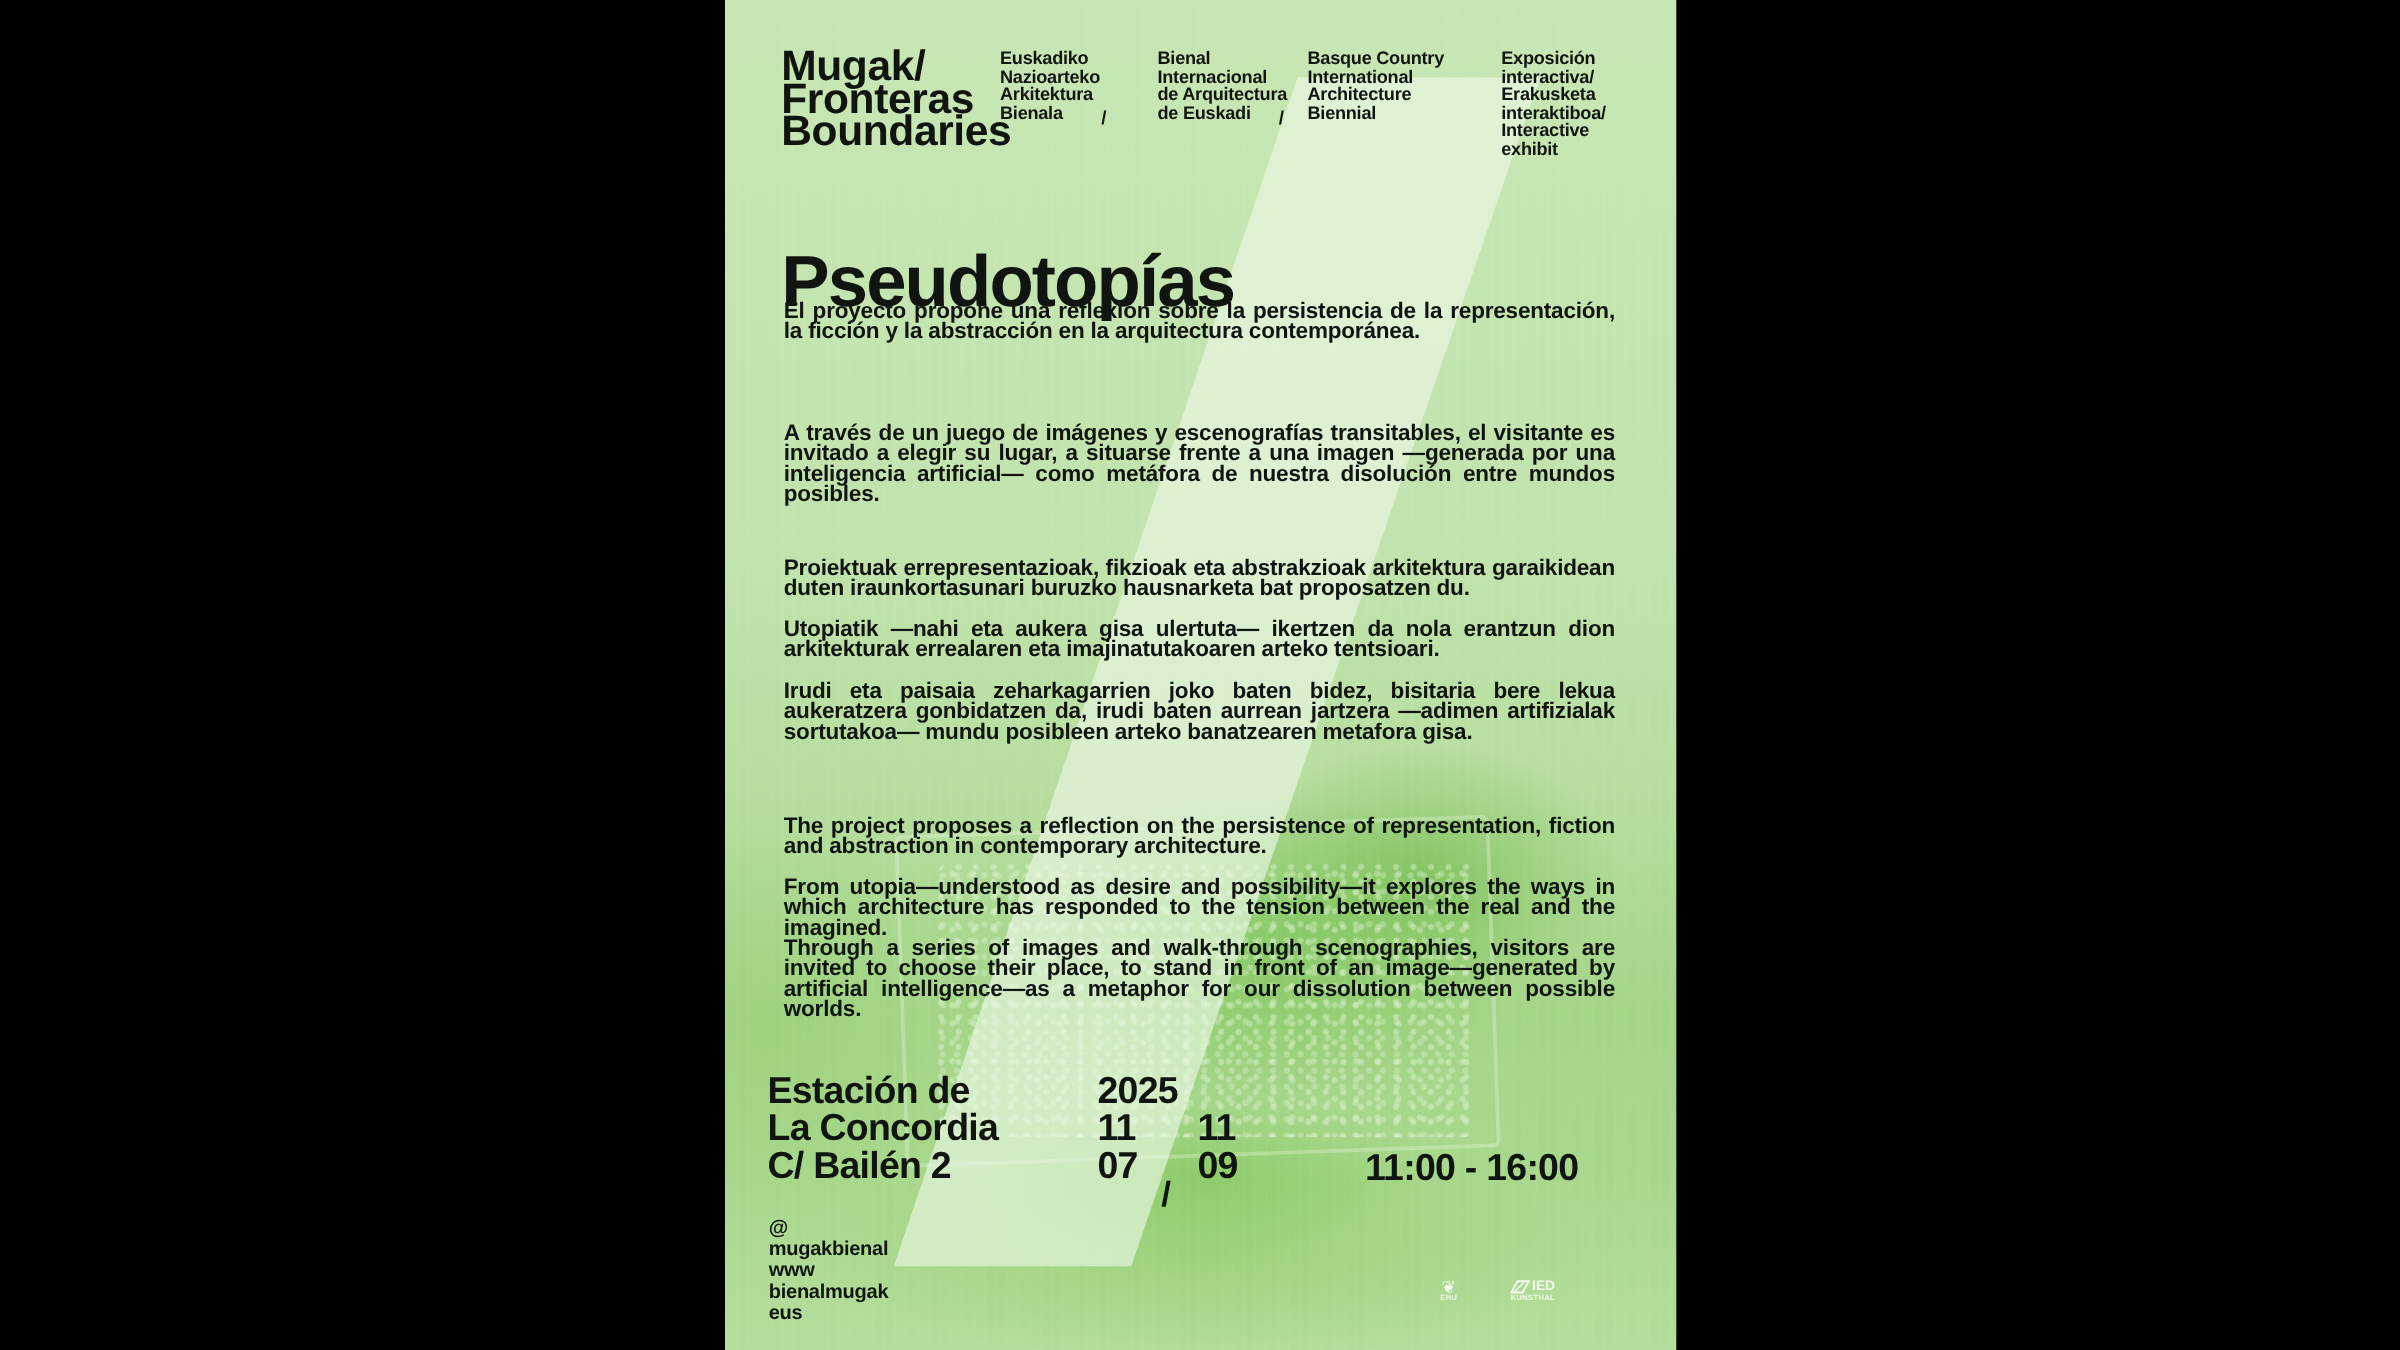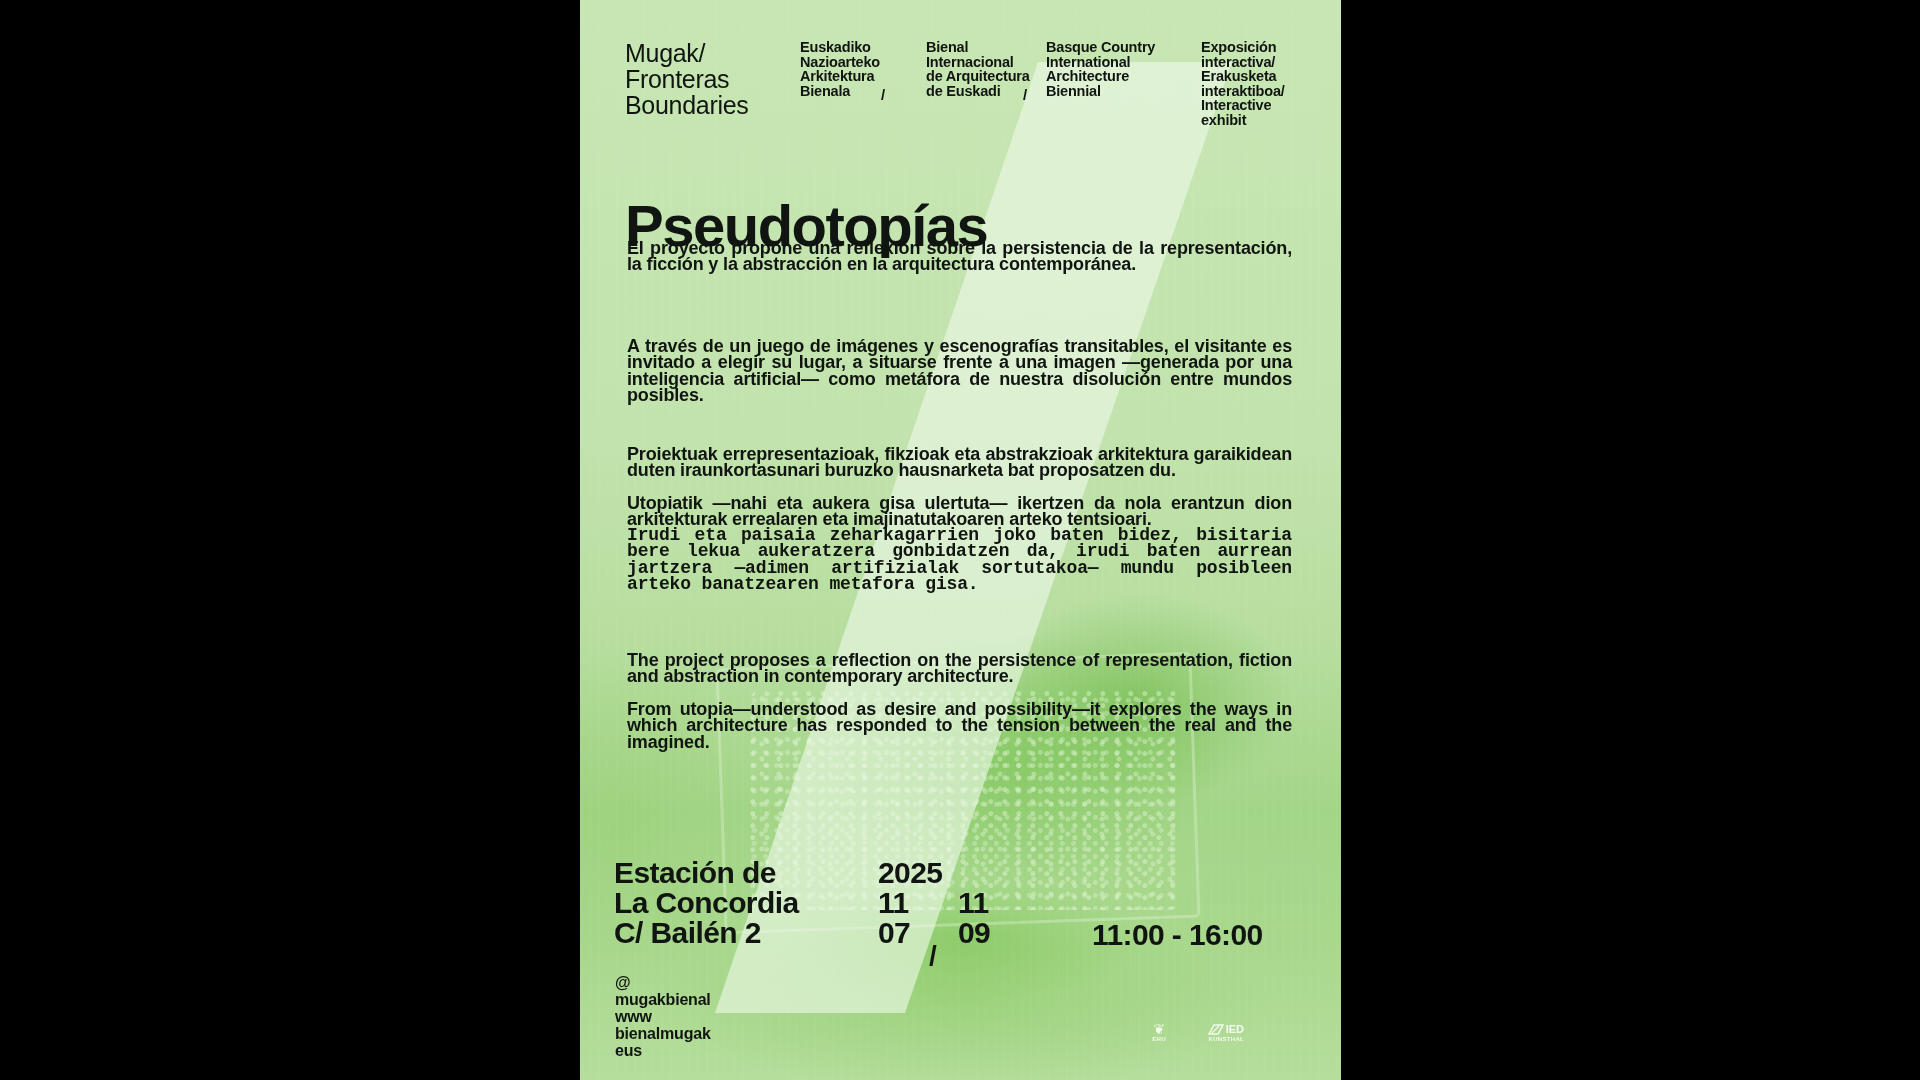--- a/index.html
+++ b/index.html
@@ -67,23 +67,23 @@
   .slash-shape {
     position: absolute;
     left: 0; top: 0;
     width: 761px; height: 1080px;
   }
   .layer { position: absolute; }
 
   .brand {
     left: 45px;
     top: 40px;
-    font-size: 25px;
+    font-size: 34px;
     line-height: 26px;
-    font-weight: normal;
+    font-weight: bold;
     letter-spacing: -0.3px;
   }
   .hcol {
     top: 40px;
     font-size: 14.5px;
     line-height: 14.5px;
     font-weight: bold;
     letter-spacing: -0.2px;
   }
   .hcol span { display: block; }
@@ -210,24 +210,25 @@
     <span>exhibit</span>
   </div>
 
   <div class="layer title">Pseudotopías</div>
 
   <div class="layer para" style="top:240px;">El proyecto propone una reflexión sobre la persistencia de la representación, la ficción y la abstracción en la arquitectura contemporánea.</div>
   <div class="layer para" style="top:338px;">A través de un juego de imágenes y escenografías transitables, el visitante es invitado a elegir su lugar, a situarse frente a una imagen —generada por una inteligencia artificial— como metáfora de nuestra disolución entre mundos posibles.</div>
 
   <div class="layer para" style="top:446px;">Proiektuak errepresentazioak, fikzioak eta abstrakzioak arkitektura garaikidean duten iraunkortasunari buruzko hausnarketa bat proposatzen du.</div>
   <div class="layer para" style="top:495px;">Utopiatik —nahi eta aukera gisa ulertuta— ikertzen da nola erantzun dion arkitekturak errealaren eta imajinatutakoaren arteko tentsioari.</div>
-  <div class="layer para" style="top:527px;font-family:Liberation Mono, monospace;">Irudi eta paisaia zeharkagarrien joko baten bidez, bisitaria bere lekua aukeratzera gonbidatzen da, irudi baten aurrean jartzera —adimen artifizialak sortutakoa— mundu posibleen arteko banatzearen metafora gisa.</div>
+  <div class="layer para" style="top:544px;">Irudi eta paisaia zeharkagarrien joko baten bidez, bisitaria bere lekua aukeratzera gonbidatzen da, irudi baten aurrean jartzera —adimen artifizialak sortutakoa— mundu posibleen arteko banatzearen metafora gisa.</div>
 
   <div class="layer para" style="top:652px;">The project proposes a reflection on the persistence of representation, fiction and abstraction in contemporary architecture.</div>
   <div class="layer para" style="top:701px;">From utopia—understood as desire and possibility—it explores the ways in which architecture has responded to the tension between the real and the imagined.</div>
+  <div class="layer para" style="top:750px;">Through a series of images and walk-through scenographies, visitors are invited to choose their place, to stand in front of an image—generated by artificial intelligence—as a metaphor for our dissolution between possible worlds.</div>
 
   <div class="layer venue">
     <span>Estación de</span>
     <span>La Concordia</span>
     <span>C/ Bailén 2</span>
   </div>
 
   <div class="layer dates-col" style="left:298px; top:858px;">
     <span>2025</span>
     <span>11</span>

